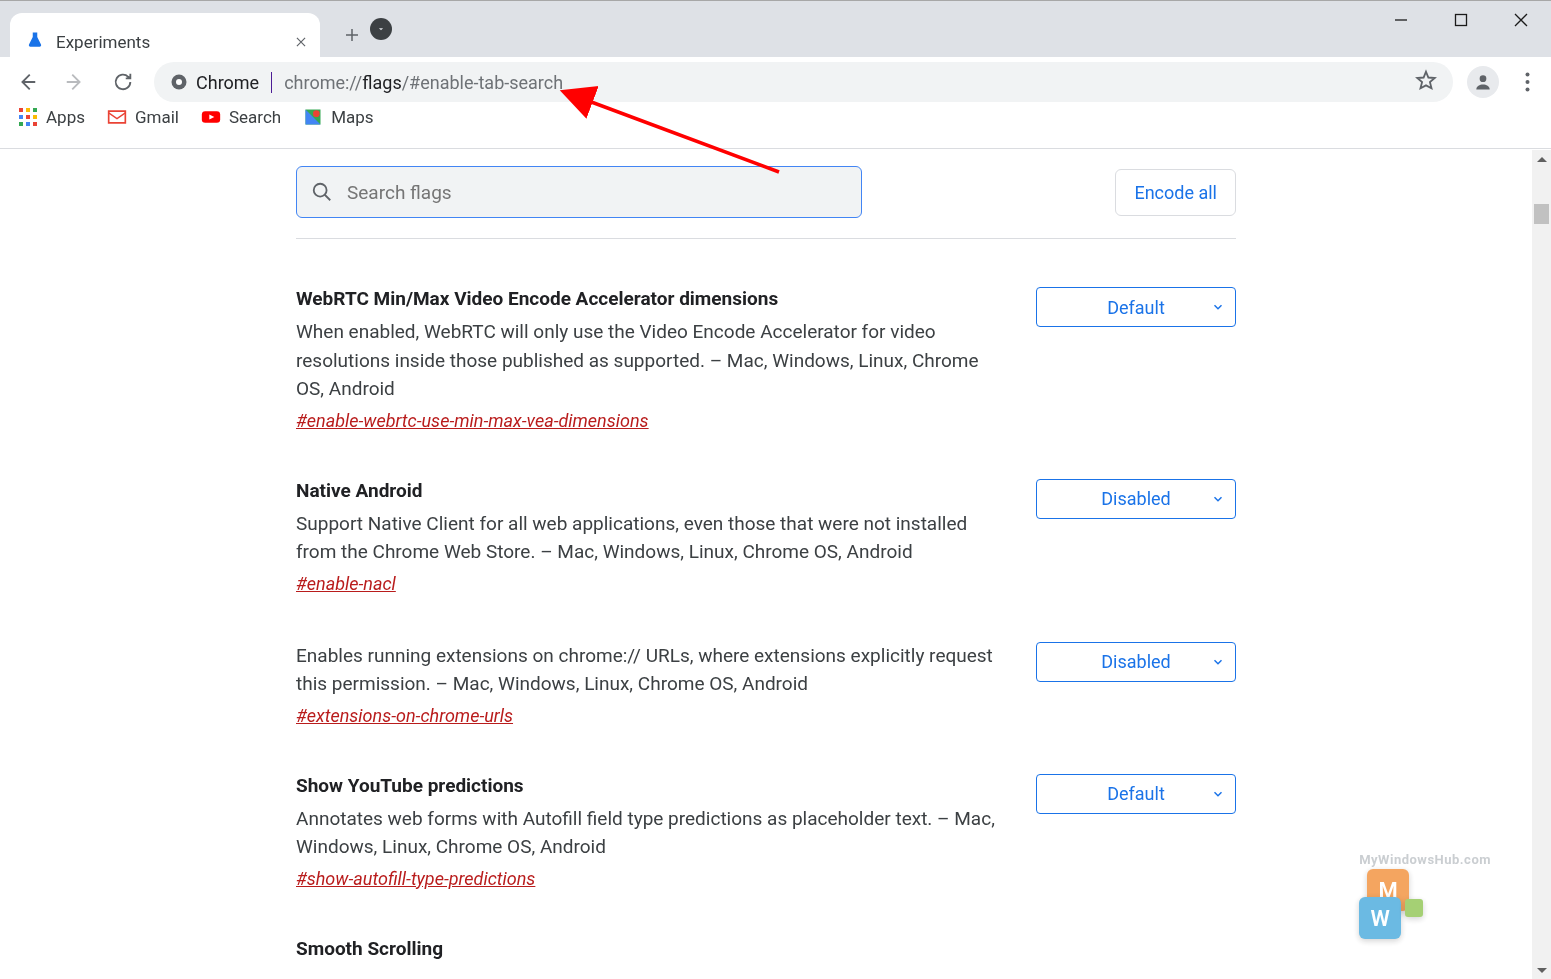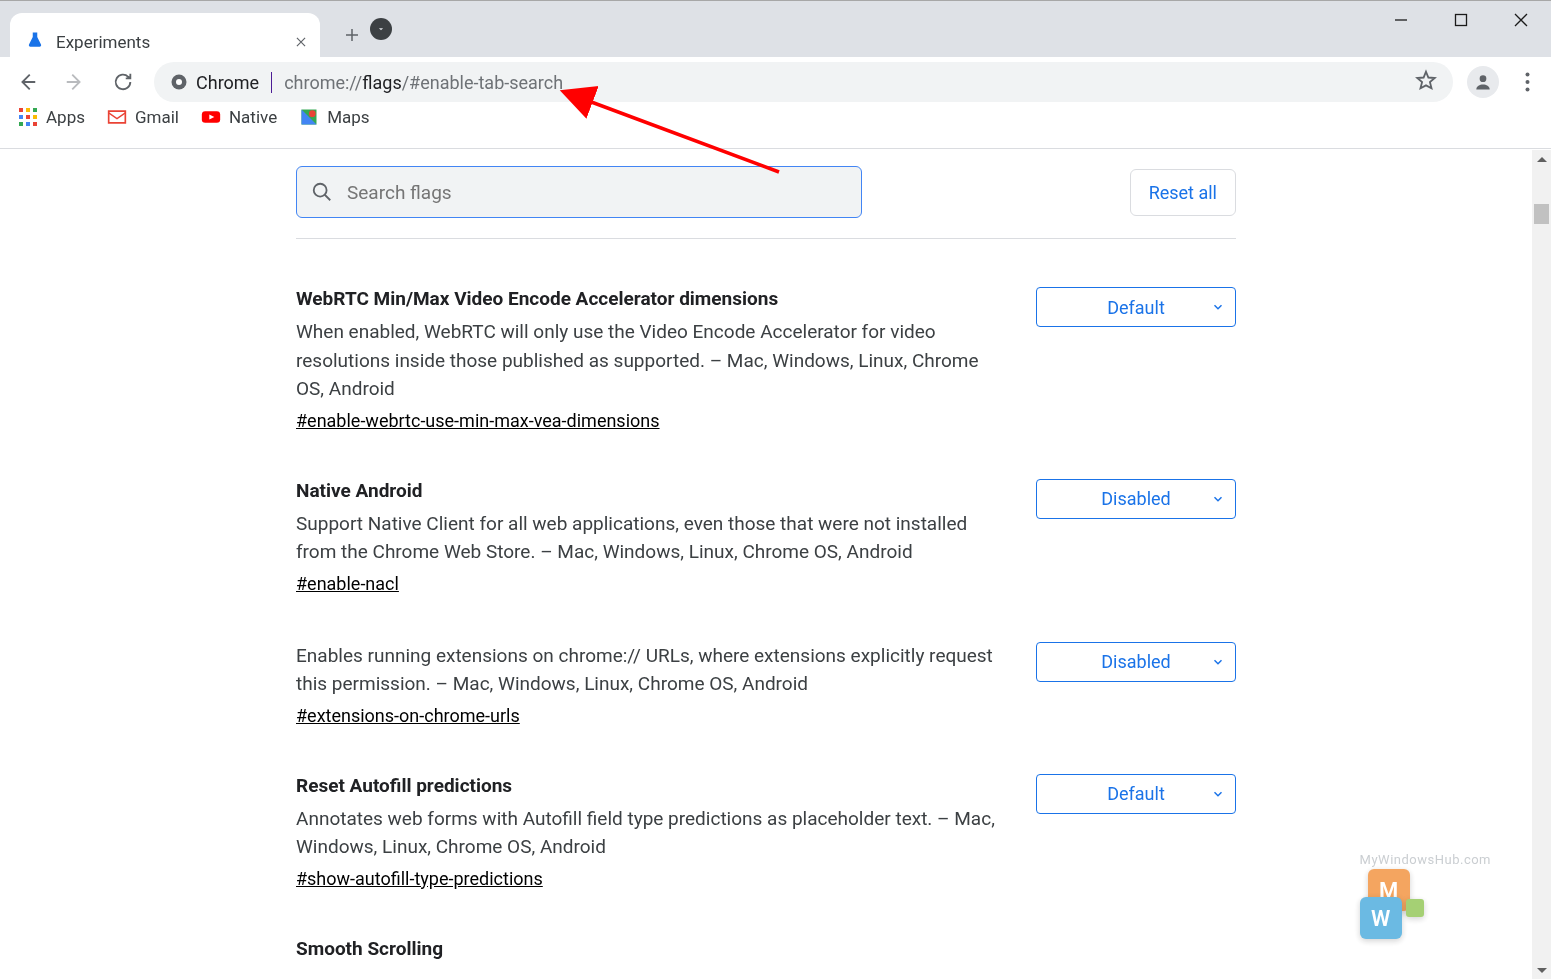--- a/index.html
+++ b/index.html
@@ -62,31 +62,31 @@
   .search-box{ width:566px; height:52px; border:1.5px solid #4285f4; border-radius:6px; background:#f1f3f4; display:flex; align-items:center; padding:0 14px; gap:12px;}
   .search-box input{ flex:1; border:none; background:transparent; outline:none; font-size:19px; color:var(--grey-text);}
   .search-box svg{width:22px;height:22px; stroke:#5f6368; stroke-width:2; fill:none;}
   .reset-btn{ margin-left:auto; border:1px solid var(--grey-border); border-radius:6px; padding:12px 18px; font-size:18px; color:var(--blue); background:#fff; cursor:pointer;}
 
   .flag-list{ max-width:940px; margin:0 auto; padding: 14px 0;}
   .flag-item{ display:flex; gap:30px; padding:24px 0;}
   .flag-text{ flex:1;}
   .flag-title{ font-size:19px; font-weight:700; color:var(--black); margin-bottom:8px;}
   .flag-desc{ font-size:19px; color:#3c4043; line-height:1.5; margin-bottom:6px;}
-  .flag-hash{ font-size:18px; color:#000000; text-decoration:underline; cursor:pointer;}
+  .flag-hash{ font-size:18px; color:#b91c1c; text-decoration:underline; cursor:pointer;font-style:italic;}
   .flag-select{ width:200px; height:40px; border:1px solid var(--blue); border-radius:4px; display:flex; align-items:center; justify-content:center; color:var(--blue); font-size:18px; cursor:pointer; position:relative; flex-shrink:0;}
   .flag-select svg{ position:absolute; right:10px; width:14px; height:14px; stroke:var(--blue); fill:none; stroke-width:2.5;}
 
   
   .red-arrow{ position:absolute; left:574px; top:90px; pointer-events:none; z-index:100;}
   .red-arrow svg{overflow:visible;}
 
   
   .watermark{ position:absolute; right:60px; bottom:40px; opacity:0.9; pointer-events:none;}
-  .watermark .txt{font-size:13px;color:#c5c9cd;text-align:right;margin-bottom:2px;letter-spacing:0.5px;}
+  .watermark .txt{font-size:13px;color:#c5c9cd;text-align:right;margin-bottom:2px;letter-spacing:0.5px;font-weight:bold;}
   .watermark .tiles{position:relative;width:70px;height:70px;}
   .tile{position:absolute;width:42px;height:42px;border-radius:6px;display:flex;align-items:center;justify-content:center;font-size:22px;font-weight:600;color:#fff;box-shadow:0 2px 6px rgba(0,0,0,.2);}
   .tile.m{background:#f39c4f;left:8px;top:0;}
   .tile.w{background:#5bb3e0;left:0;top:28px;}
   .tile.sq{width:18px;height:18px;background:#9ccc65;left:46px;top:30px;border-radius:3px;}
 </style>
 </head>
 <body>
 
 <div class="titlebar">
@@ -210,21 +210,21 @@
     </span>
     <span>Gmail</span>
   </div>
   <div class="bm-item">
     <span class="bm-icon">
       <svg viewBox="0 0 24 24" width="22" height="22">
           <rect x="1" y="5" width="22" height="14" rx="4" fill="#ff0000"></rect>
           <path fill="#fff" d="M10 9l6 3-6 3z"></path>
         </svg>
     </span>
-    <span>Native</span>
+    <span>Search</span>
   </div>
   <div class="bm-item">
     <span class="bm-icon">
       <svg viewBox="0 0 24 24" width="20" height="20">
           <path fill="#34a853" d="M3 3h18v18H3z"></path>
           <path fill="#4285f4" d="M3 3l18 18H3z"></path>
           <circle cx="16" cy="8" r="4" fill="#ea4335"></circle>
         </svg>
     </span>
     <span>Maps</span>
@@ -235,21 +235,21 @@
   <div class="content">
 
     <div class="header-row">
       <div class="search-box">
         <svg viewBox="0 0 24 24">
             <circle cx="10" cy="10" r="7"></circle>
             <path d="M21 21l-6-6"></path>
           </svg>
         <input type="text" placeholder="Search flags" style="">
       </div>
-      <button class="reset-btn">Reset all</button>
+      <button class="reset-btn">Encode all</button>
     </div>
 
     <div class="flag-list" id="flag-list">
         <div class="flag-item">
           <div class="flag-text"><div class="flag-title">WebRTC Min/Max Video Encode Accelerator dimensions</div><div class="flag-desc">When enabled, WebRTC will only use the Video Encode Accelerator for video resolutions inside those published as supported. – Mac, Windows, Linux, Chrome OS, Android</div><a class="flag-hash">#enable-webrtc-use-min-max-vea-dimensions</a></div>
           <div class="flag-select">
             <span>Default</span>
             <svg viewBox="0 0 24 24">
               <path d="M6 9l6 6 6-6"></path>
             </svg>
@@ -267,21 +267,21 @@
         <div class="flag-item">
           <div class="flag-text"><div class="flag-desc">Enables running extensions on chrome:// URLs, where extensions explicitly request this permission. – Mac, Windows, Linux, Chrome OS, Android</div><a class="flag-hash">#extensions-on-chrome-urls</a></div>
           <div class="flag-select">
             <span>Disabled</span>
             <svg viewBox="0 0 24 24">
               <path d="M6 9l6 6 6-6"></path>
             </svg>
           </div>
         </div>
         <div class="flag-item">
-          <div class="flag-text"><div class="flag-title">Reset Autofill predictions</div><div class="flag-desc">Annotates web forms with Autofill field type predictions as placeholder text. – Mac, Windows, Linux, Chrome OS, Android</div><a class="flag-hash">#show-autofill-type-predictions</a></div>
+          <div class="flag-text"><div class="flag-title">Show YouTube predictions</div><div class="flag-desc">Annotates web forms with Autofill field type predictions as placeholder text. – Mac, Windows, Linux, Chrome OS, Android</div><a class="flag-hash">#show-autofill-type-predictions</a></div>
           <div class="flag-select">
             <span>Default</span>
             <svg viewBox="0 0 24 24">
               <path d="M6 9l6 6 6-6"></path>
             </svg>
           </div>
         </div>
         <div class="flag-item">
           <div class="flag-text">
             <div class="flag-title">Smooth Scrolling</div>

